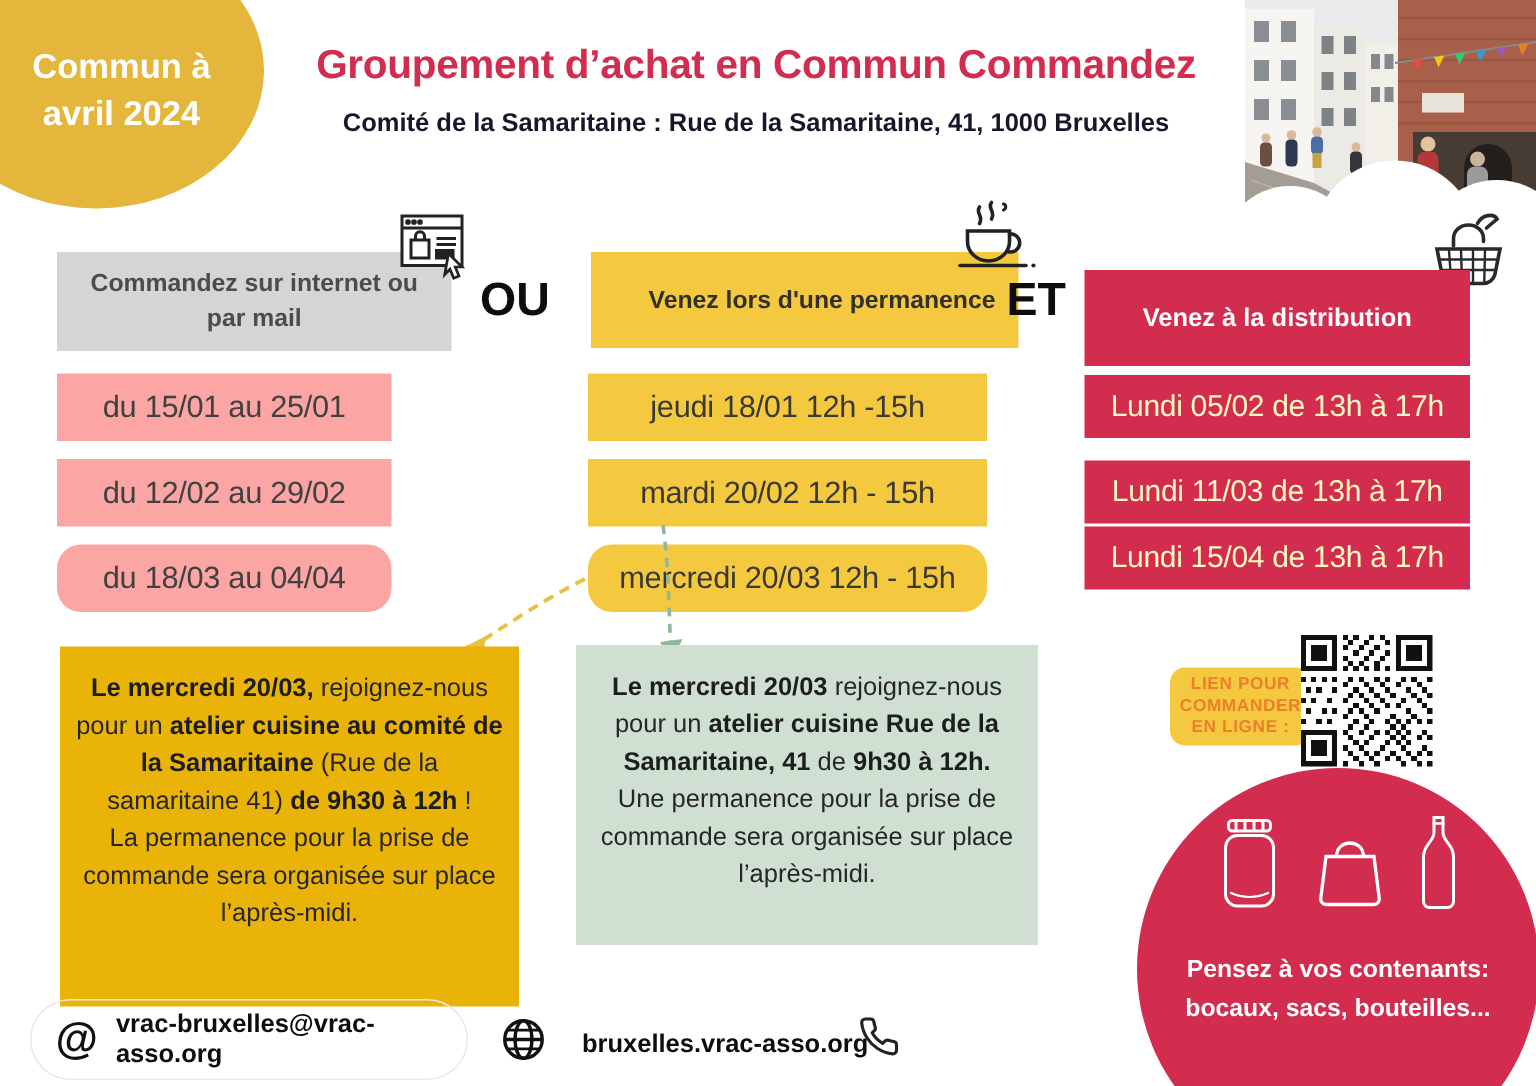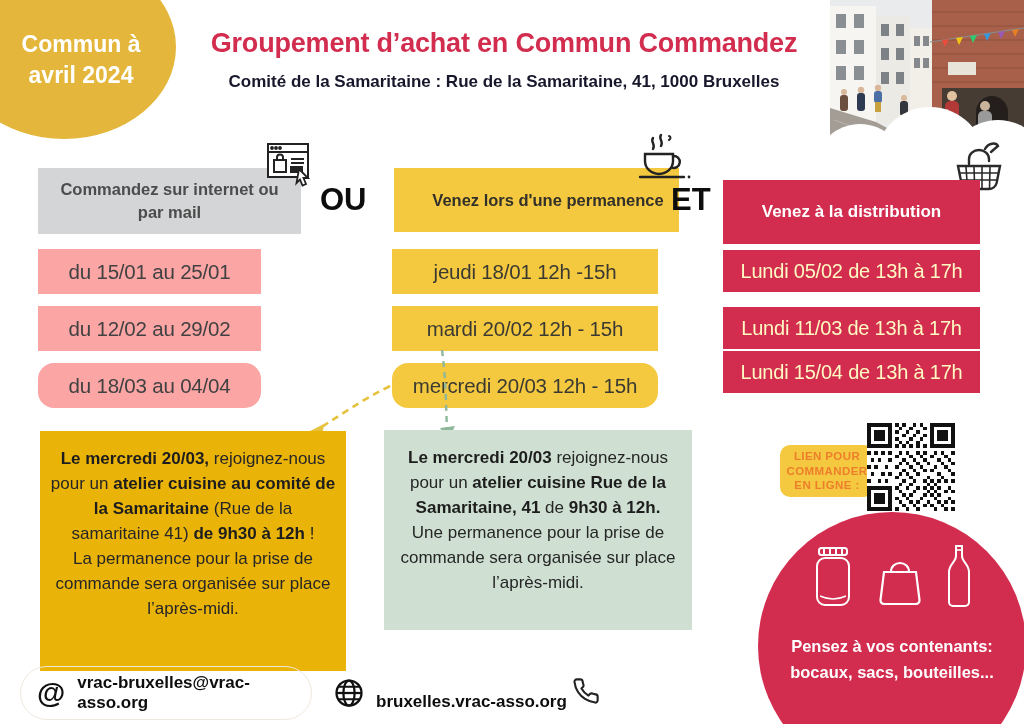--- a/index.html
+++ b/index.html
@@ -56,21 +56,21 @@
   
   .circle{left:758px;top:512px;width:268px;height:268px;border-radius:50%;background:#d22c4e;}
   .circle .icons{position:absolute;left:0;right:0;top:38px;height:62px;display:flex;align-items:flex-end;justify-content:center;gap:18px;}
   .circle .msg{position:absolute;left:0;right:0;top:122px;text-align:center;color:#fff;font-weight:700;font-size:16.5px;line-height:1.55;}
 
   
   .pill{left:20px;top:666px;width:292px;height:54px;border:1.5px solid #efe9dc;border-radius:27px;
     display:flex;align-items:center;gap:12px;padding-left:16px;box-sizing:border-box;}
   .at{font-size:29px;font-weight:700;color:#111;line-height:1;}
   .contact-text{font-size:17px;font-weight:700;color:#0d0d0d;}
-  .web{left:334px;top:678px;display:flex;align-items:flex-end;gap:12px;}
+  .web{left:334px;top:678px;display:flex;align-items:center;gap:24px;}
   .phone{left:572px;top:677px;}
 </style>
 </head>
 <body>
 
 <div class="abs date-badge">
   <div class="txt">
     <div>Commun à</div>
     <div>avril 2024</div>
   </div>

